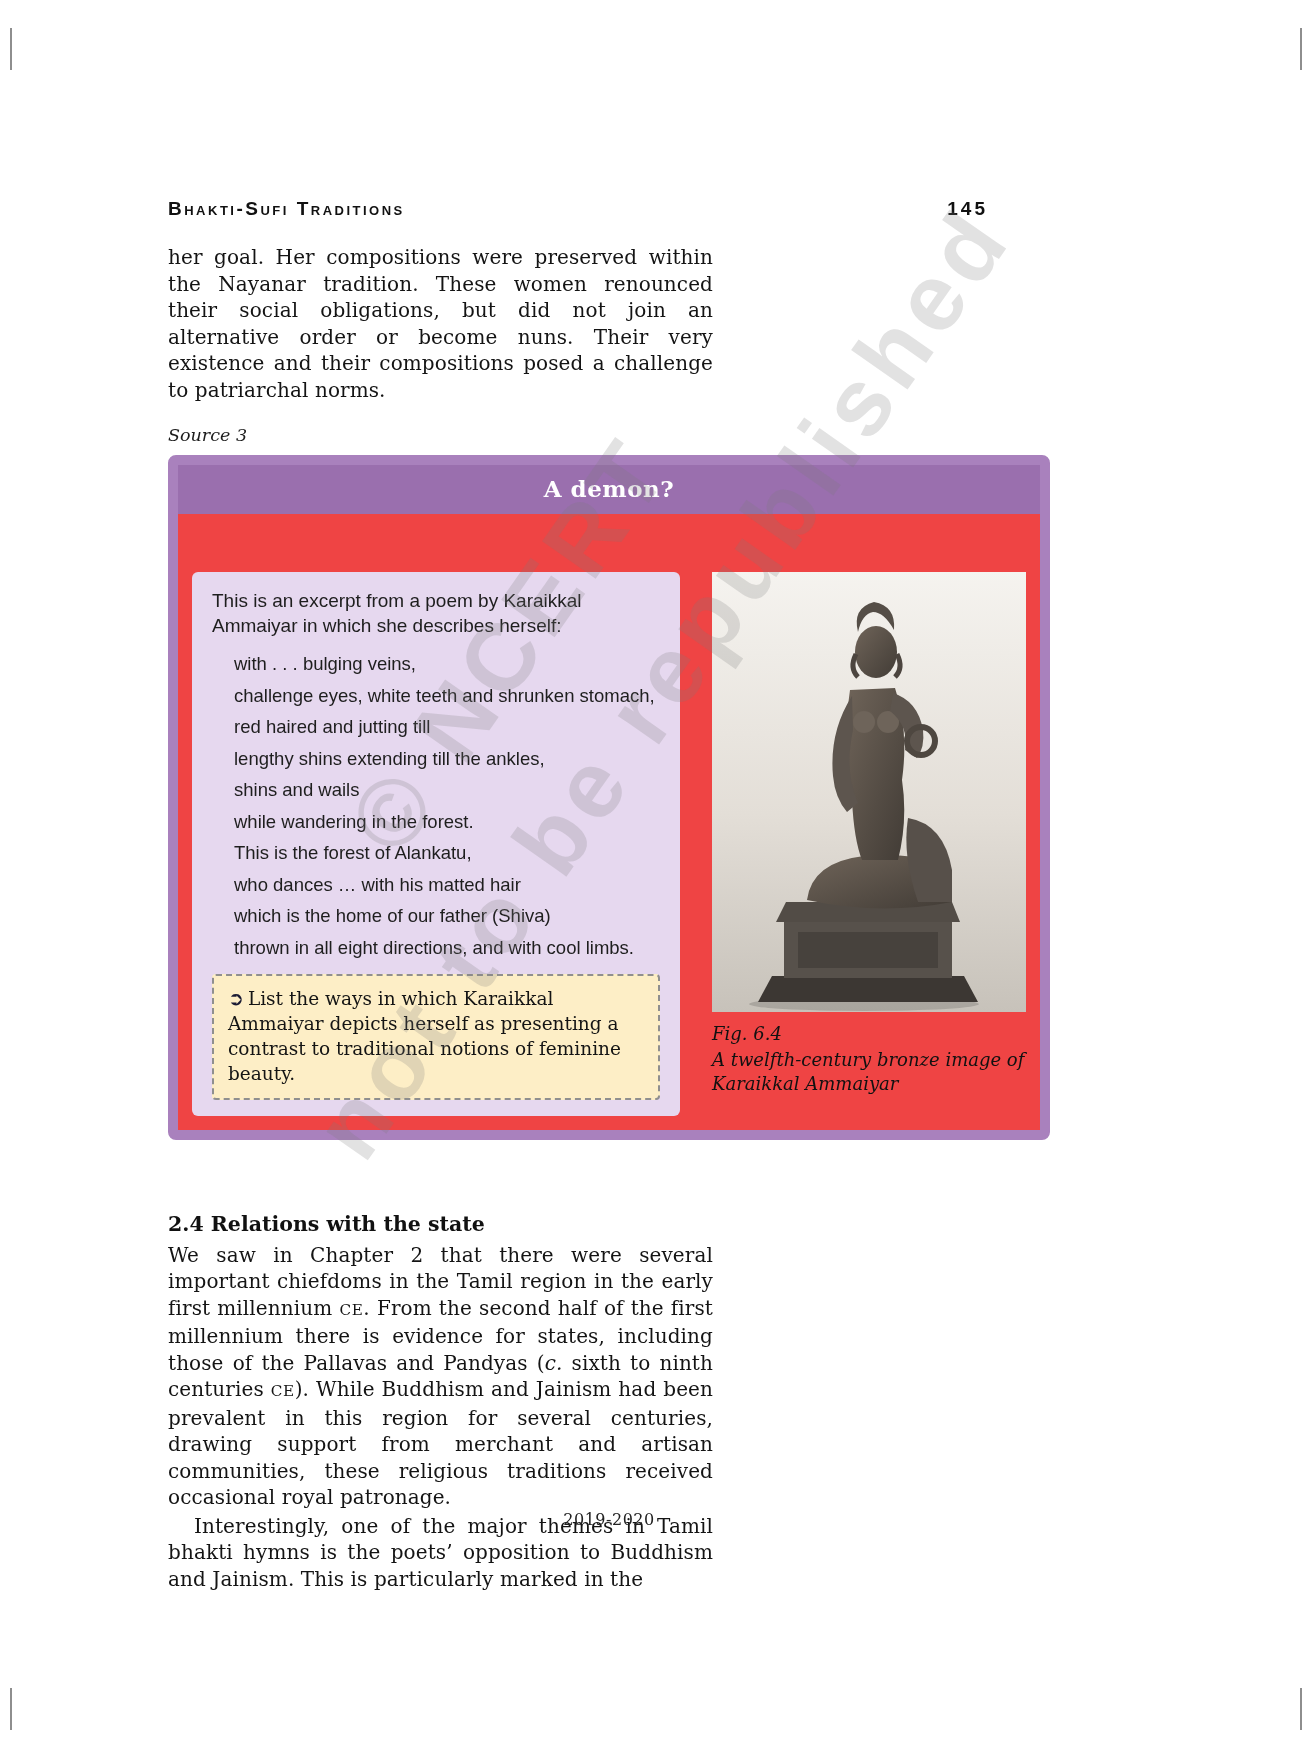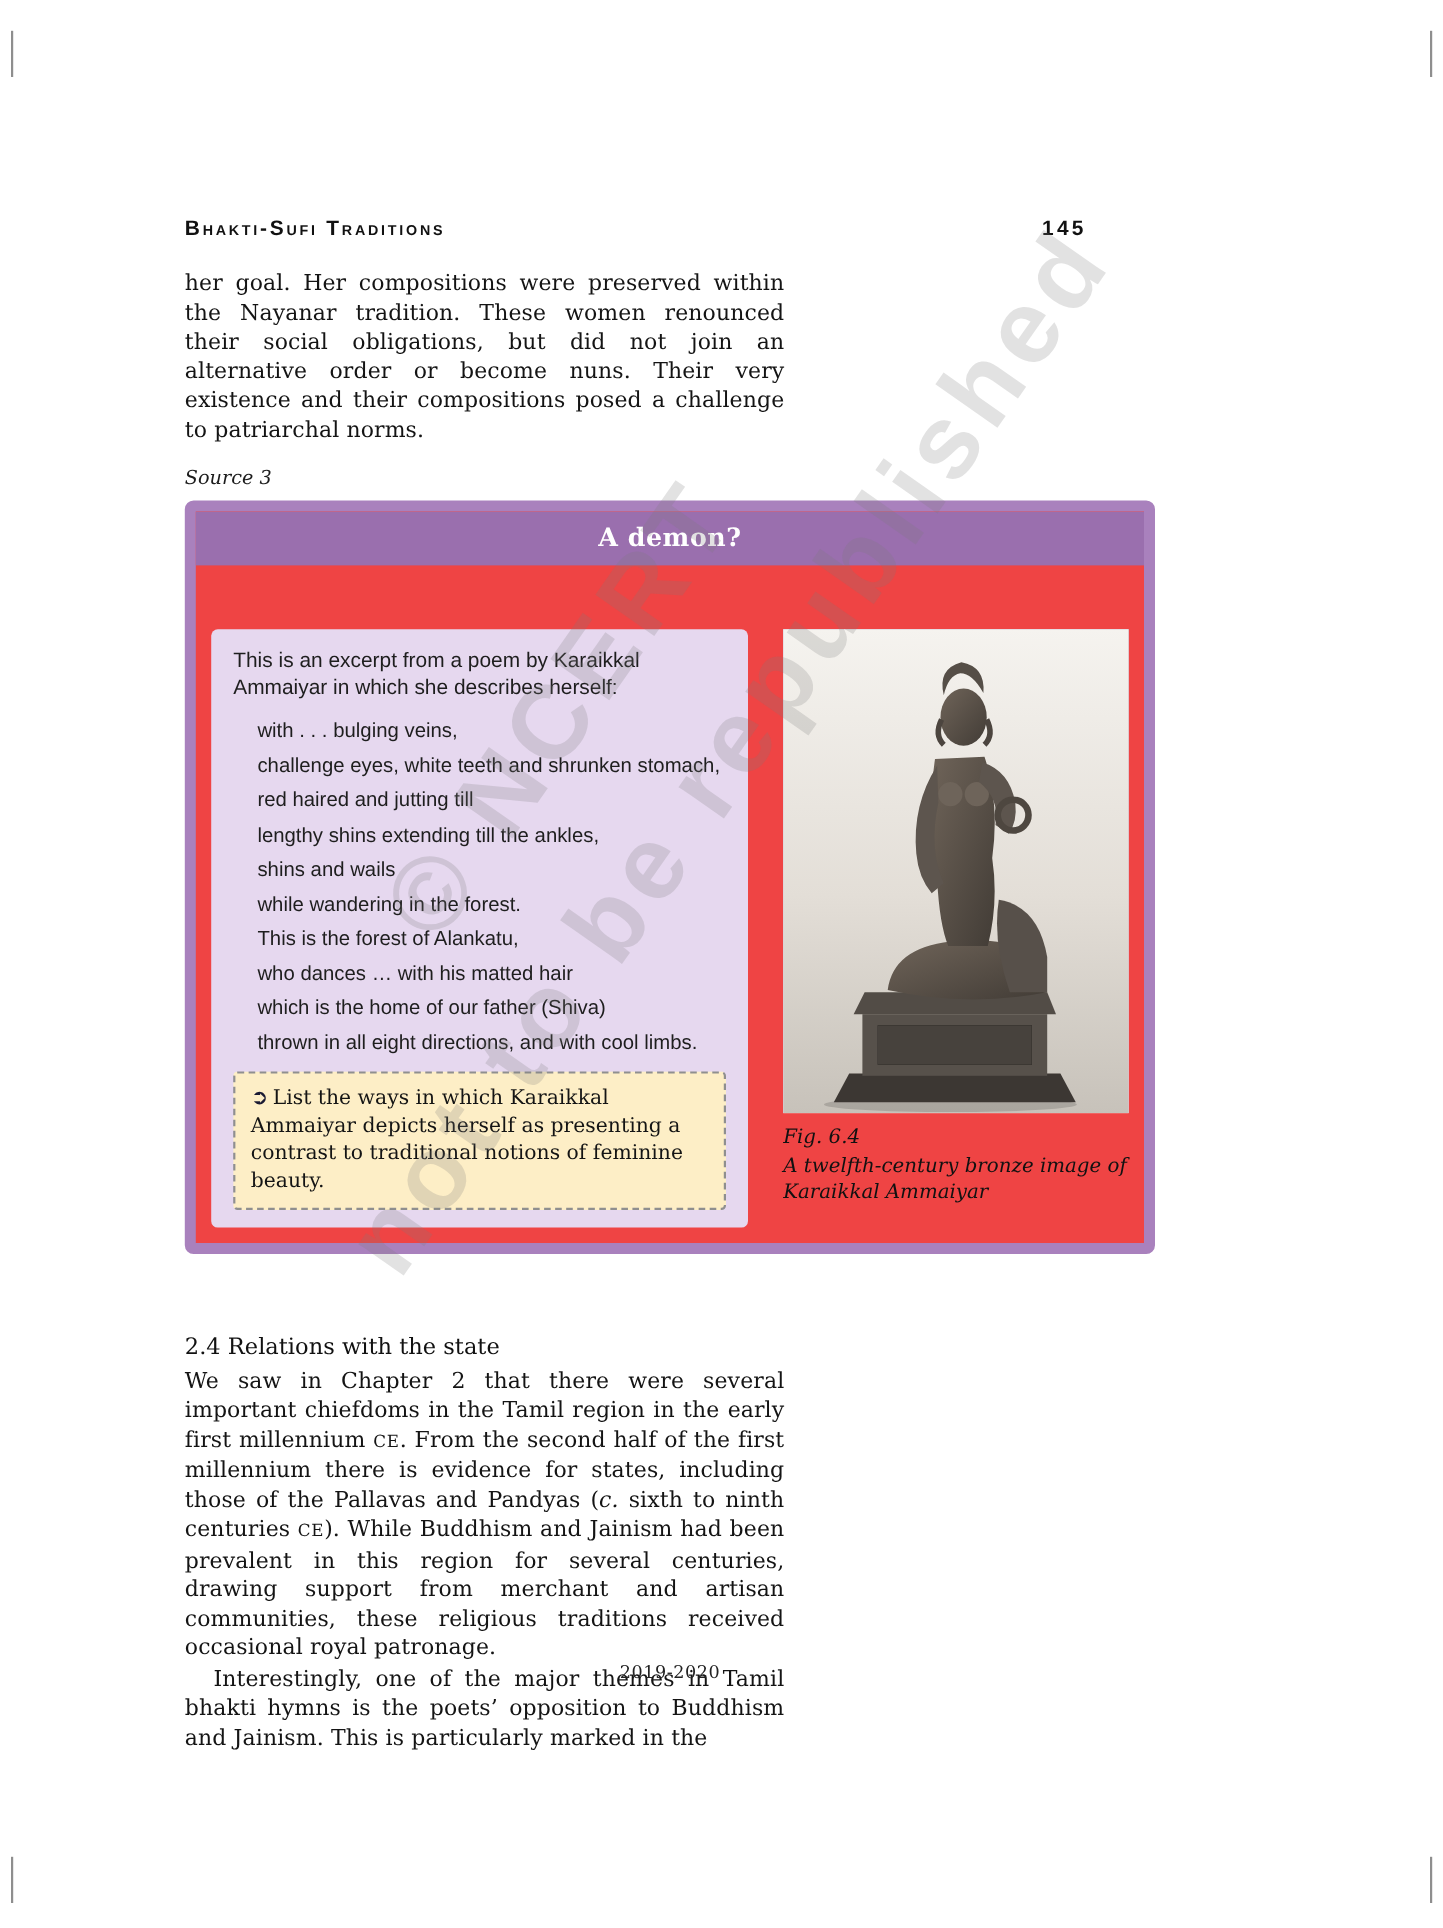--- a/index.html
+++ b/index.html
@@ -60,21 +60,21 @@
 
   .figure-col { width:314px; }
   .photo {
     width:314px; height:440px; overflow:hidden; background:#e8e5e0;
     box-shadow:0 0 0 1px #d4cfe0 inset;
   }
   .photo svg { display:block; }
   .figcaption { margin-top:10px; font-style:italic; font-size:18px; line-height:24px; color:#111; }
   .fig-label { margin-bottom:2px; }
 
-  .section-heading { margin:72px 0 6px 0; font-size:20.5px; font-weight:normal; color:#111; }
+  .section-heading { margin:72px 0 6px 0; font-size:20.5px; font-weight:bold; color:#111; }
   .para-indent { text-indent:26px; margin-top:2px; }
   .sc { font-size:0.76em; letter-spacing:0.6px; }
 
   .page-footer {
     position:absolute; top:1510px; left:168px; width:882px;
     text-align:center; font-size:16px; color:#222; letter-spacing:0.5px;
   }
 
   .watermark {
     position:absolute; left:60px; top:540px; width:1020px;

